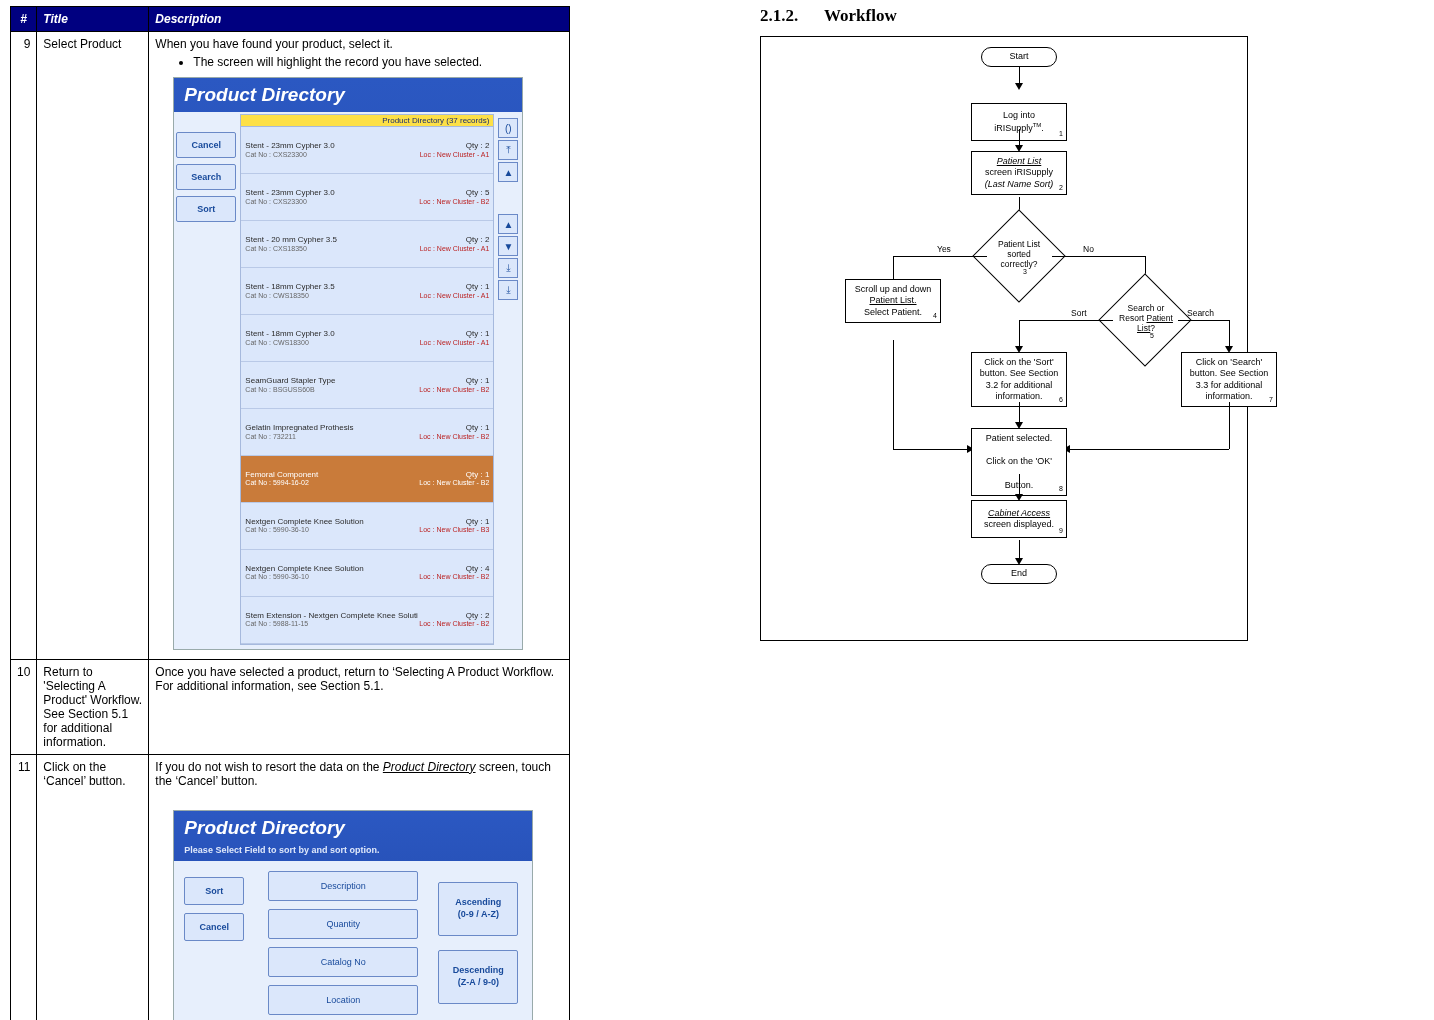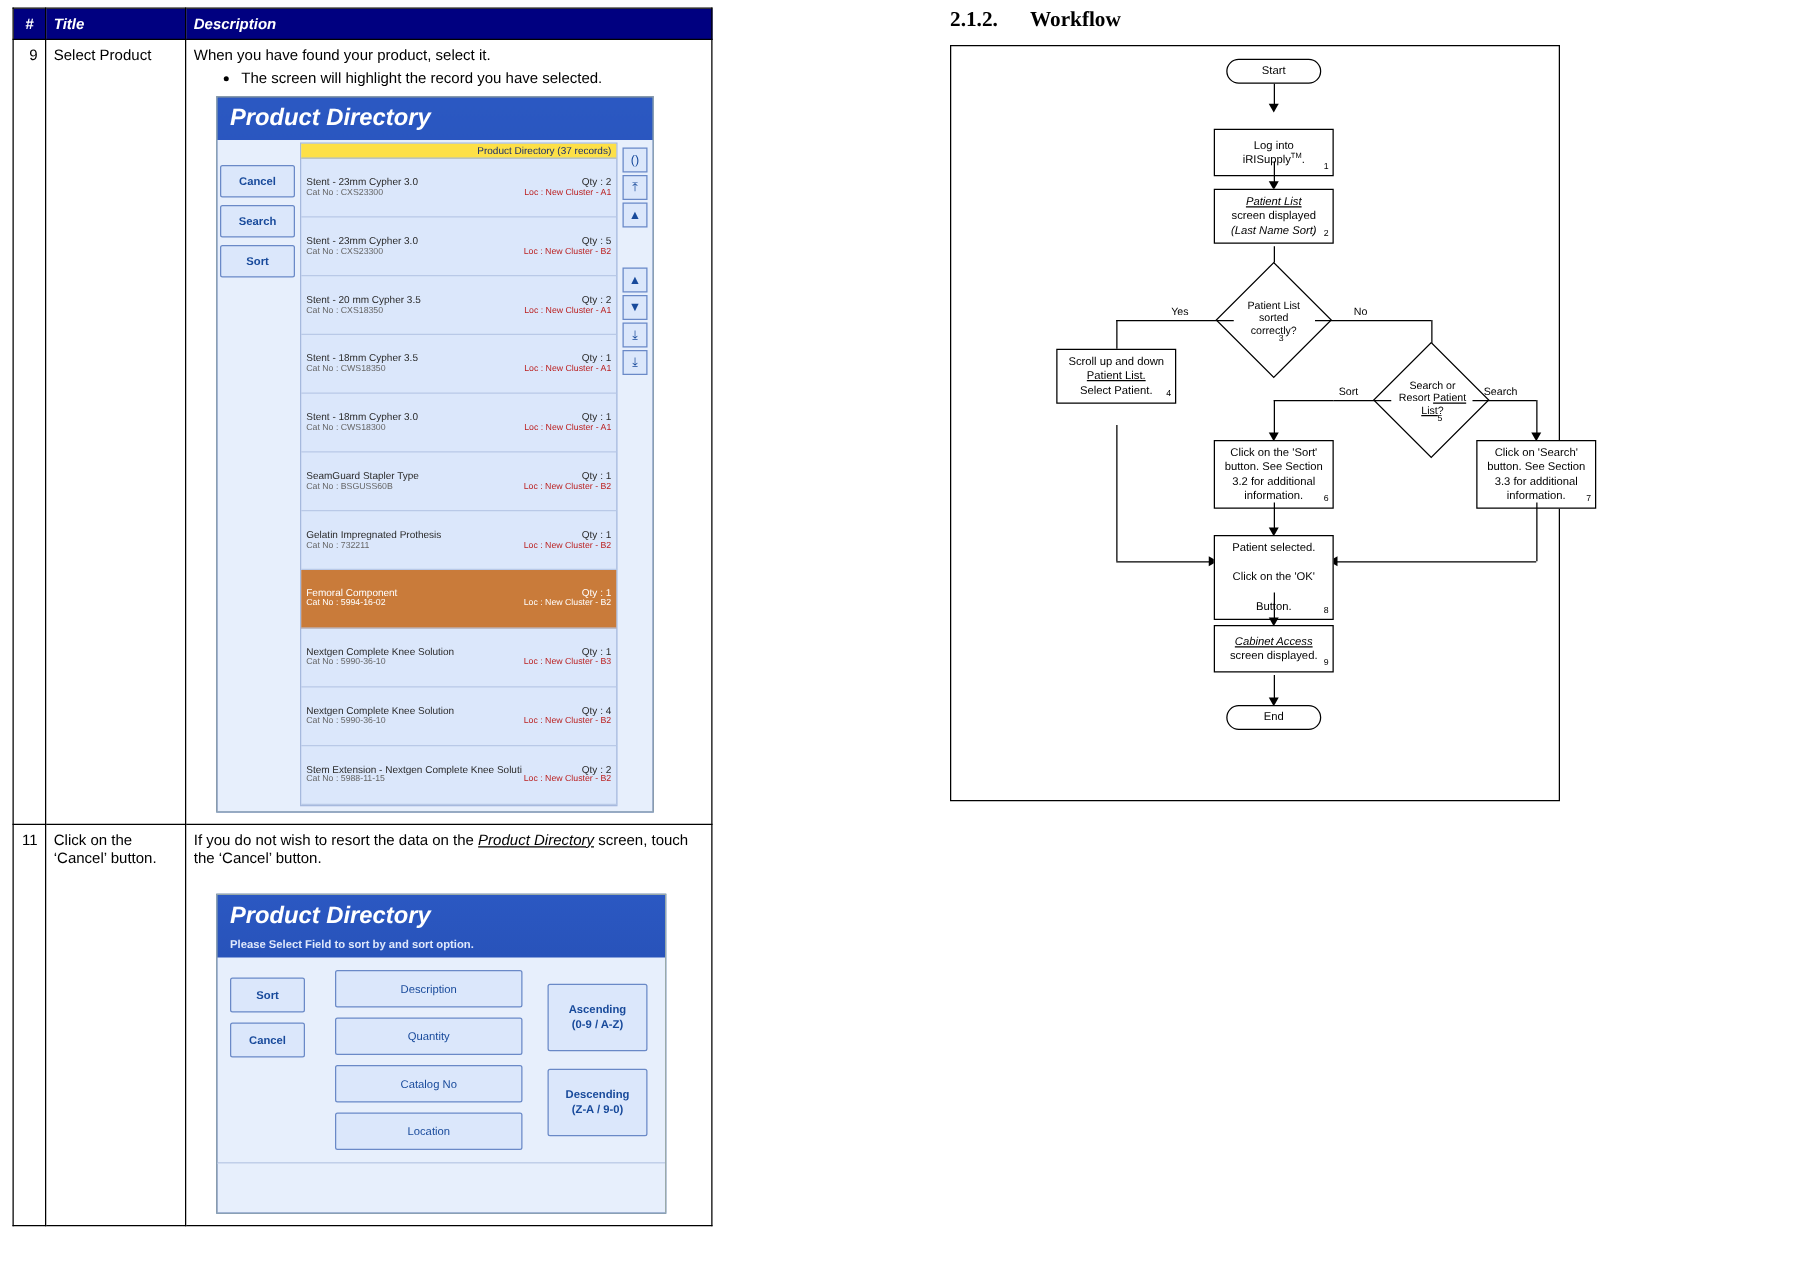--- a/index.html
+++ b/index.html
@@ -276,20 +276,25 @@
                     <div class="navbtn">▲</div>
                     <div class="navbtn">▼</div>
                     <div class="navbtn">⤓</div>
                     <div class="navbtn">⤓</div>
                   </div>
             </div>
           </div>
         </td>
       </tr>
 
+      <tr>
+        <td class="num">10</td>
+        <td class="title">Return to 'Selecting A Product' Workflow.  See Section 5.1 for additional information.</td>
+        <td>Once you have selected a product, return to ‘Selecting A Product Workflow.  For additional information, see Section 5.1.</td>
+      </tr>
 
       <tr>
         <td class="num">11</td>
         <td class="title">Click on the ‘Cancel’ button.</td>
         <td>
           <div>
             <span>If you do not wish to resort the data on the </span><span class="i u">Product Directory</span><span> screen, touch the ‘Cancel’ button.</span>
           </div>
           <br>
           
@@ -341,21 +346,21 @@
         <div class="node proc" style="left:200px; top:56px;">
           <div><span>Log into</span></div>
           <div><span>iRISupply</span><sup style="font-size:6px;">TM</sup><span>.</span></div>
           <div class="num-badge">1</div>
         </div>
         <div class="conn" style="left:248px; top:82px; width:1px; height:18px;"></div>
         <div class="arrowdown" style="left:244px; top:98px;"></div>
 
         <div class="node proc" style="left:200px; top:104px;">
           <div><span class="u i">Patient List</span></div>
-          <div>screen displayed</div>
+          <div>screen iRISupply</div>
           <div class="i">(Last Name Sort)</div>
           <div class="num-badge">2</div>
         </div>
         <div class="conn" style="left:248px; top:150px; width:1px; height:18px;"></div>
         <div class="arrowdown" style="left:244px; top:166px;"></div>
 
         <div class="diamond" style="left:215px; top:176px;"></div>
         <div class="diamond-label" style="left:205px; top:192px;">
           <div>Patient List</div>
           <div>sorted</div>

